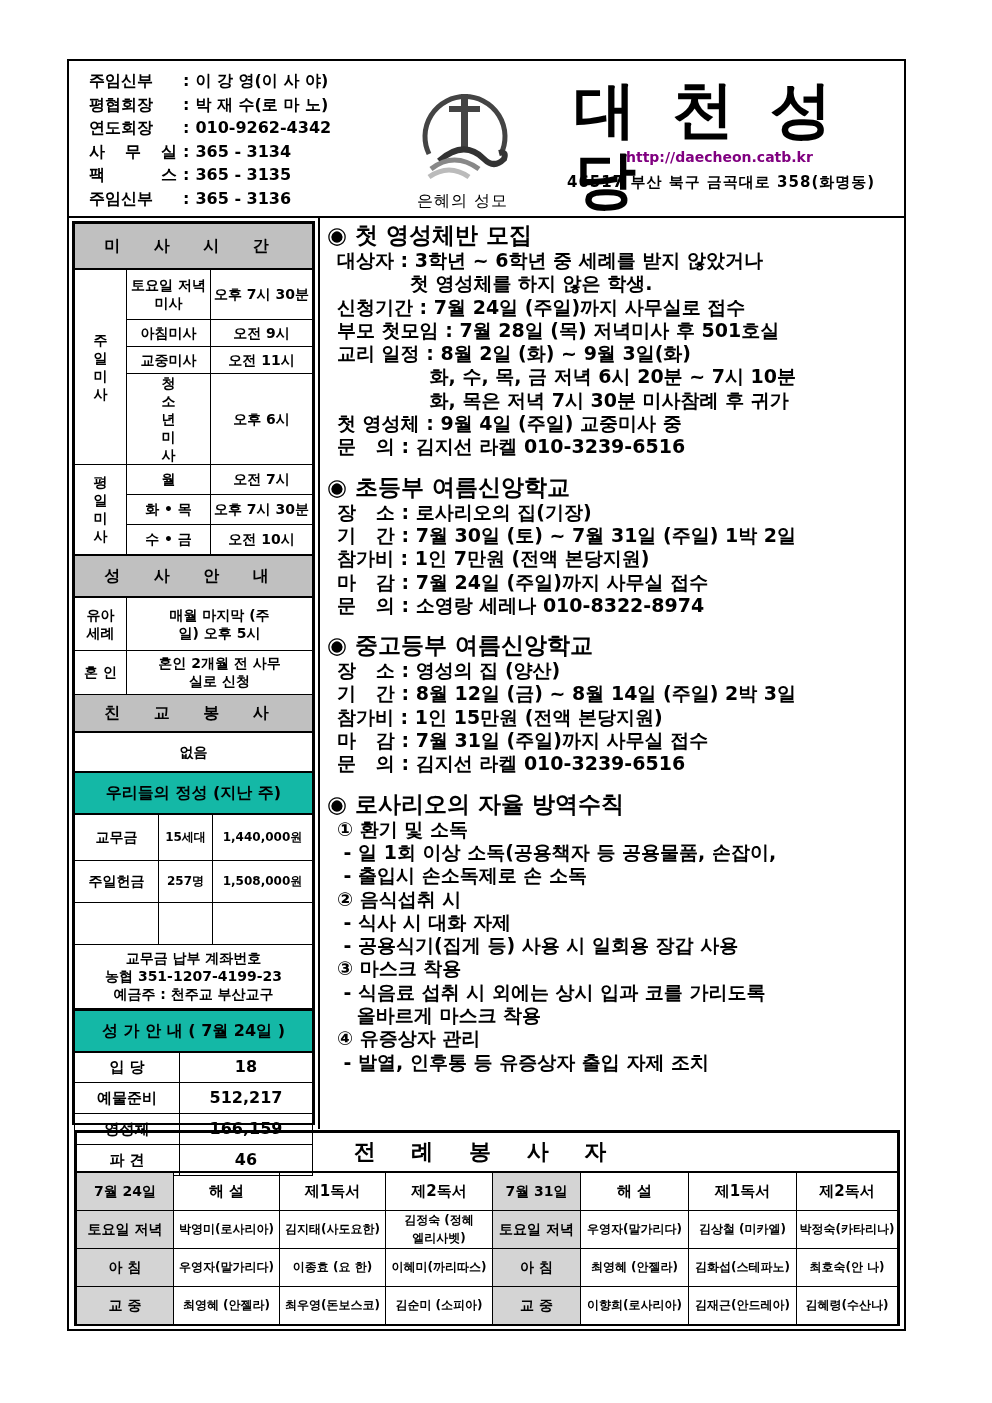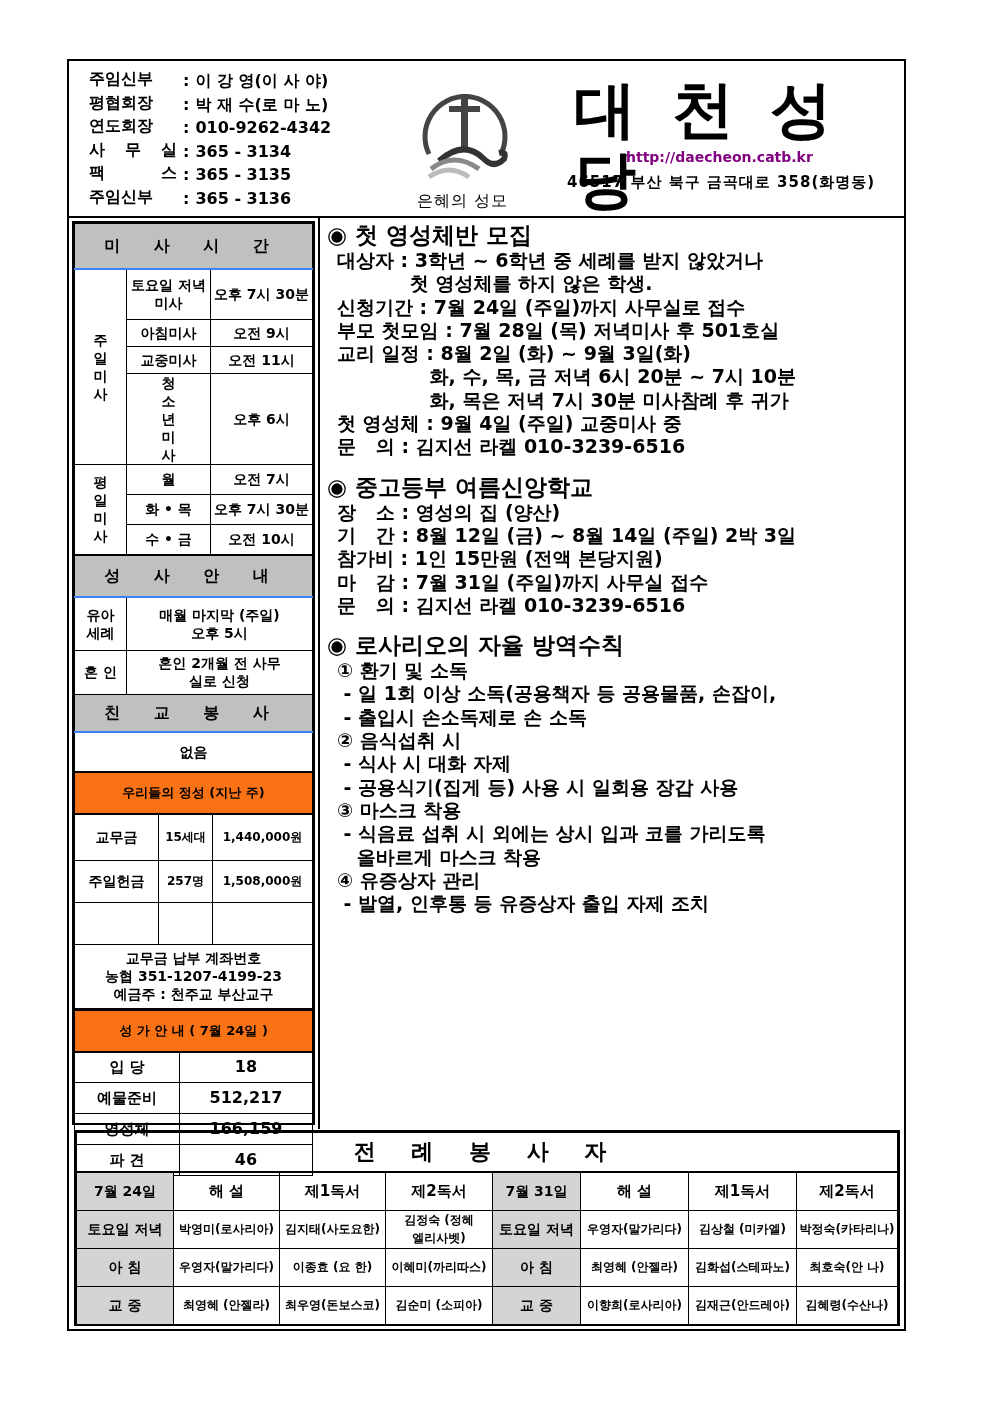--- a/index.html
+++ b/index.html
@@ -1,34 +1,34 @@
 <!DOCTYPE html>
 <html><head>
 <meta charset="utf-8">
 <style>
   html, body { margin:0; padding:0; background:#ffffff; }
   body { width:992px; height:1403px; position:relative; font-family:"DejaVu Sans", sans-serif; color:#000; }
   .frame { position:absolute; left:67px; top:59px; width:839px; height:1272px; border:2px solid #000; box-sizing:border-box; }
   .header { position:absolute; left:0; top:0; width:835px; height:155px; border-bottom:2px solid #000; }
   .hinfo { position:absolute; left:20px; top:8px; font-size:16px; line-height:23.5px; font-weight:bold; }
   .hinfo .row { display:flex; white-space:nowrap; }
-  .hinfo .k { display:inline-block; width:88px; text-align:justify; text-align-last:justify;font-family:Liberation Mono, monospace; }
+  .hinfo .k { display:inline-block; width:88px; text-align:justify; text-align-last:justify; }
   .hinfo .sep { margin:0 6px; }
   .logo { position:absolute; left:340px; top:18px; width:110px; height:135px; text-align:center; }
   .logo-cap { position:absolute; left:8px; top:112px; font-size:16px; font-weight:normal; letter-spacing:1px; white-space:nowrap; }
   .title { position:absolute; left:505px; top:14px; font-size:62px; font-weight:bold; letter-spacing:36px; line-height:70px; }
   .url { position:absolute; left:557px; top:88px; font-size:14px; color:#800080; font-weight:bold; }
   .addr { position:absolute; left:498px; top:112px; font-size:15px; font-weight:bold; letter-spacing:1px; white-space:nowrap; }
 
   .left { position:absolute; left:3px; top:160px; width:243px; height:904px; border:2px solid #000; box-sizing:border-box; }
   .vline { position:absolute; left:249px; top:155px; width:2px; height:913px; background:#000; }
   table { border-collapse:collapse; width:100%; table-layout:fixed; }
   td { border:1px solid #000; text-align:center; vertical-align:middle; font-size:14px; font-weight:bold; padding:0; line-height:18px; }
-  .sec { background:#c0c0c0; font-size:16px; letter-spacing:14px; height:44px; border-bottom:2px solid #3b82f6; }
-  .sec2 { background:#f97316; font-size:13px; height:40px; border-bottom:2px solid #000; }
+  .sec { background:#c0c0c0; font-size:16px; letter-spacing:14px; height:44px; border-bottom:2px solid #000000; }
+  .sec2 { background:#14b8a6; font-size:16px; height:40px; border-bottom:2px solid #000; }
 
   .right { position:absolute; left:258px; top:160px; width:577px; font-weight:bold; }
   .section { margin-bottom:14px; }
   .sh { font-size:23px; line-height:28px; white-space:nowrap; }
   .ln { font-size:19px; line-height:23.3px; white-space:pre; margin-left:10px; }
 
   .bottom { position:absolute; left:5px; top:1069px; width:826px; height:196px; border:2px solid #000; box-sizing:border-box; }
   .bottom td { font-size:12px; font-weight:bold; }
   .bt { font-size:22px !important; font-weight:bold !important; letter-spacing:14px; height:38px; border-bottom:2px solid #000 !important; }
   .gray { background:#d4d4d4; font-size:14px !important; }
@@ -140,21 +140,21 @@
       <colgroup>
           <col style="width:52px">
           <col>
         </colgroup>
       <tbody>
           <tr>
             <td colspan="2" class="sec" style="height:40px">성 사 안 내</td>
           </tr>
       <tr style="height:44px">
             <td style="padding:8px 8px">유아 세례</td>
-            <td style="padding:0 26px">매월 마지막 (주일) 오후 5시</td>
+            <td style="padding:0 36px">매월 마지막 (주일) 오후 5시</td>
           </tr>
       <tr style="height:44px">
             <td>혼 인</td>
             <td style="padding:0 30px">혼인 2개월 전 사무실로 신청</td>
           </tr>
       <tr>
             <td colspan="2" class="sec" style="height:36px">친 교 봉 사</td>
           </tr>
       <tr style="height:40px">
             <td colspan="2">없음</td>
@@ -231,20 +231,28 @@
       <div class="sh">◉ 첫 영성체반 모집</div>
       <div class="ln">대상자 : 3학년 ~ 6학년 중 세례를 받지 않았거나</div>
       <div class="ln">           첫 영성체를 하지 않은 학생.</div>
       <div class="ln">신청기간 : 7월 24일 (주일)까지 사무실로 접수</div>
       <div class="ln">부모 첫모임 : 7월 28일 (목) 저녁미사 후 501호실</div>
       <div class="ln">교리 일정 : 8월 2일 (화) ~ 9월 3일(화)</div>
       <div class="ln">              화, 수, 목, 금 저녁 6시 20분 ~ 7시 10분</div>
       <div class="ln">              화, 목은 저녁 7시 30분 미사참례 후 귀가</div>
       <div class="ln">첫 영성체 : 9월 4일 (주일) 교중미사 중</div>
       <div class="ln">문   의 : 김지선 라켈 010-3239-6516</div>
+    </div>
+    <div class="section">
+      <div class="sh">◉ 초등부 여름신앙학교</div>
+      <div class="ln">장   소 : 로사리오의 집(기장)</div>
+      <div class="ln">기   간 : 7월 30일 (토) ~ 7월 31일 (주일) 1박 2일</div>
+      <div class="ln">참가비 : 1인 7만원 (전액 본당지원)</div>
+      <div class="ln">마   감 : 7월 24일 (주일)까지 사무실 접수</div>
+      <div class="ln">문   의 : 소영랑 세레나 010-8322-8974</div>
     </div>
     <div class="section">
       <div class="sh">◉ 중고등부 여름신앙학교</div>
       <div class="ln">장   소 : 영성의 집 (양산)</div>
       <div class="ln">기   간 : 8월 12일 (금) ~ 8월 14일 (주일) 2박 3일</div>
       <div class="ln">참가비 : 1인 15만원 (전액 본당지원)</div>
       <div class="ln">마   감 : 7월 31일 (주일)까지 사무실 접수</div>
       <div class="ln">문   의 : 김지선 라켈 010-3239-6516</div>
     </div>
     <div class="section">

